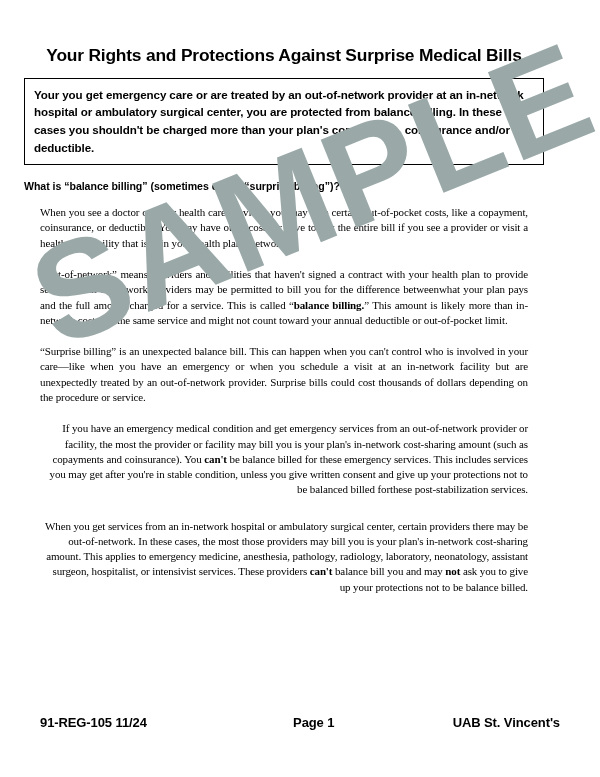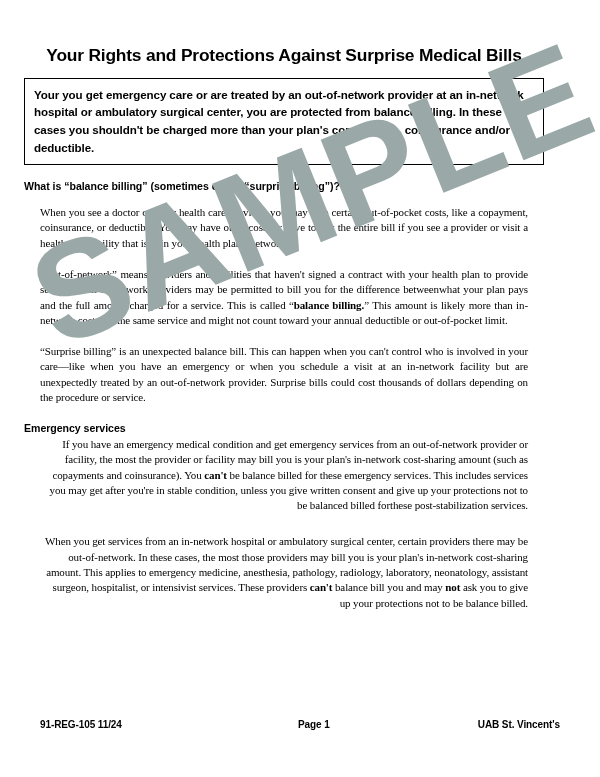--- a/index.html
+++ b/index.html
@@ -119,21 +119,21 @@
   }
 
   
   .footer {
     position: absolute;
     left: 40px;
     bottom: 47px;
     width: 520px;
     display: flex;
     align-items: baseline;
-    font-size: 10px;
+    font-size: 13px;
     font-weight: bold;
     letter-spacing: -0.1px;
     z-index: 8;
   }
   .footer-left { flex: 0 0 auto; text-align: left; }
   .footer-center { flex: 1 1 auto; text-align: center; margin-left: 40px; }
   .footer-right { flex: 0 0 auto; text-align: right; margin-left: 12px; }
 </style>
 </head>
 <body>
@@ -155,21 +155,20 @@
 
       <p class="body-para gap">
         <span>“Out-of-network” means providers and facilities that haven't signed a contract with your health plan to provide services. Out-of-network providers may be permitted to bill you for the difference betweenwhat your plan pays and the full amount charged for a service. This is called “</span><b>balance billing.</b><span>” This amount is likely more than in-network costs for the same service and might not count toward your annual deductible or out-of-pocket limit.</span>
       </p>
 
       <p class="body-para gap">“Surprise billing” is an unexpected balance bill. This can happen when you can't control who is involved in your care—like when you have an emergency or when you schedule a visit at an in-network facility but are unexpectedly treated by an out-of-network provider. Surprise bills could cost thousands of dollars depending on the procedure or service.</p>
     </div>
 
 
     <div class="space-sm">
-      <p class="section-heading tight-heading">Emergency services</p>
       <p class="body-para tight-body no-justify">
         <span>If you have an emergency medical condition and get emergency services from an out-of-network provider or facility, the most the provider or facility may bill you is your plan's in-network cost-sharing amount (such as copayments and coinsurance). You </span><b>can't</b><span> be balance billed for these emergency services. This includes services you may get after you're in stable condition, unless you give written consent and give up your protections not to be balanced billed forthese post-stabilization services.</span>
       </p>
     </div>
 
     <div class="space-lg">
       <p class="body-para tight-body no-justify">
         <span>When you get services from an in-network hospital or ambulatory surgical center, certain providers there may be out-of-network. In these cases, the most those providers may bill you is your plan's in-network cost-sharing amount. This applies to emergency medicine, anesthesia, pathology, radiology, laboratory, neonatology, assistant surgeon, hospitalist, or intensivist services. These providers </span><b>can't</b><span> balance bill you and may </span><b>not</b><span> ask you to give up your protections not to be balance billed.</span>
       </p>
     </div>

